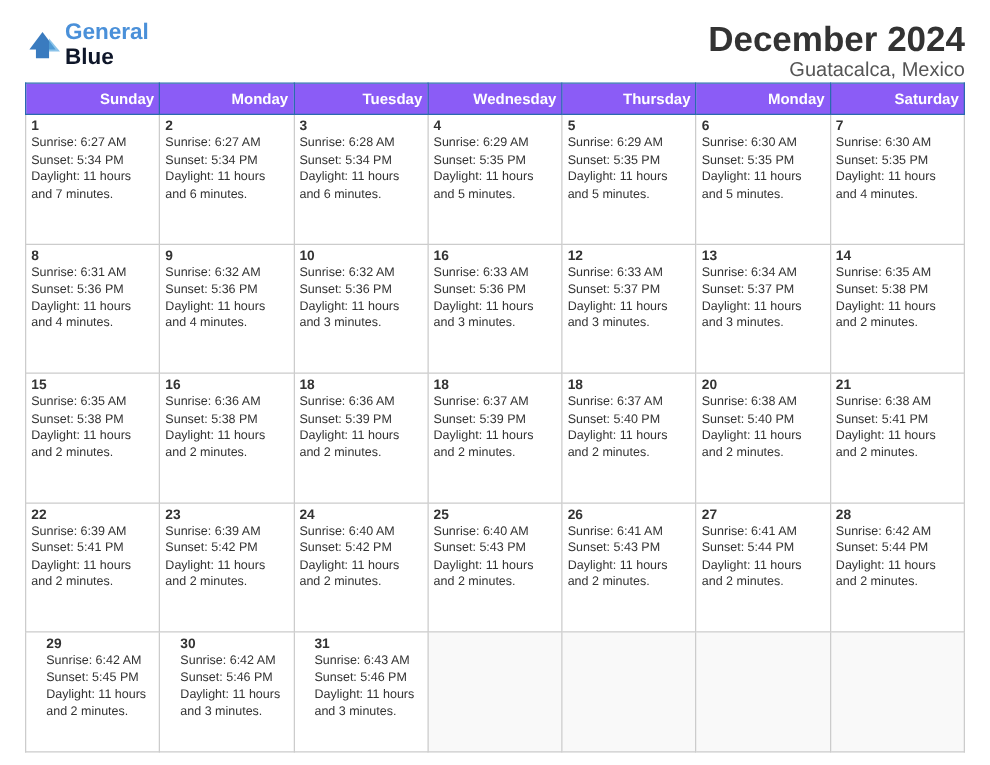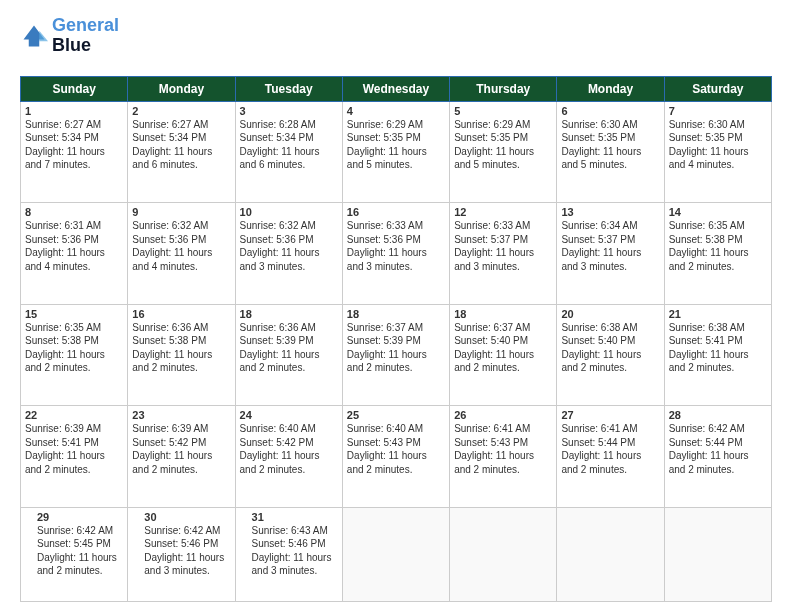--- a/index.html
+++ b/index.html
@@ -14,21 +14,21 @@
       width: 792px;
       height: 612px;
       padding: 16px 20px 10px 20px;
       display: flex;
       flex-direction: column;
     }
     .header {
       display: flex;
       justify-content: space-between;
       align-items: flex-start;
-      margin-bottom: 20px;
+      margin-bottom: 0;
     }
     .logo {
       display: flex;
       align-items: center;
       gap: 4px;
     }
     .logo-text {
       font-size: 18px;
       font-weight: bold;
       color: #333;
@@ -55,26 +55,26 @@
       color: #555;
     }
     .calendar {
       flex: 1;
       border: 1px solid #ccc;
       border-collapse: collapse;
       width: 100%;
       table-layout: fixed;
     }
     .calendar th {
-      background-color: #14532d;
+      background-color: #8b5cf6;
       color: white;
       font-size: 12px;
       font-weight: bold;
       padding: 5px 4px;
-      text-align: center;
+      text-align: right;
       border: 1px solid #2a6aaf;
     }
     .calendar td {
       border: 1px solid #ccc;
       vertical-align: top;
       padding: 3px 4px;
       font-size: 9.5px;
       color: #333;
       height: 80px;
     }
@@ -108,20 +108,24 @@
   <div class="header">
     <div class="logo">
       <svg class="logo-icon" viewBox="0 0 32 32">
         <polygon points="16,4 28,20 22,20 22,28 10,28 10,20 4,20" fill="#3a7bbf"></polygon>
         <polygon points="22,10 32,22 22,22" fill="#5aaae0" opacity="0.7"></polygon>
       </svg>
       <div class="logo-text">
         <div><span>General</span></div>
         <div><span style="color:#0f172a">Blue</span></div>
       </div>
+    </div>
+    <div class="title-block">
+      <h1>December 2024</h1>
+      <h2>Guatacalca, Mexico</h2>
     </div>
   </div>
 
   <table class="calendar">
     <thead>
       <tr>
         <th>Sunday</th>
         <th>Monday</th>
         <th>Tuesday</th>
         <th>Wednesday</th>

